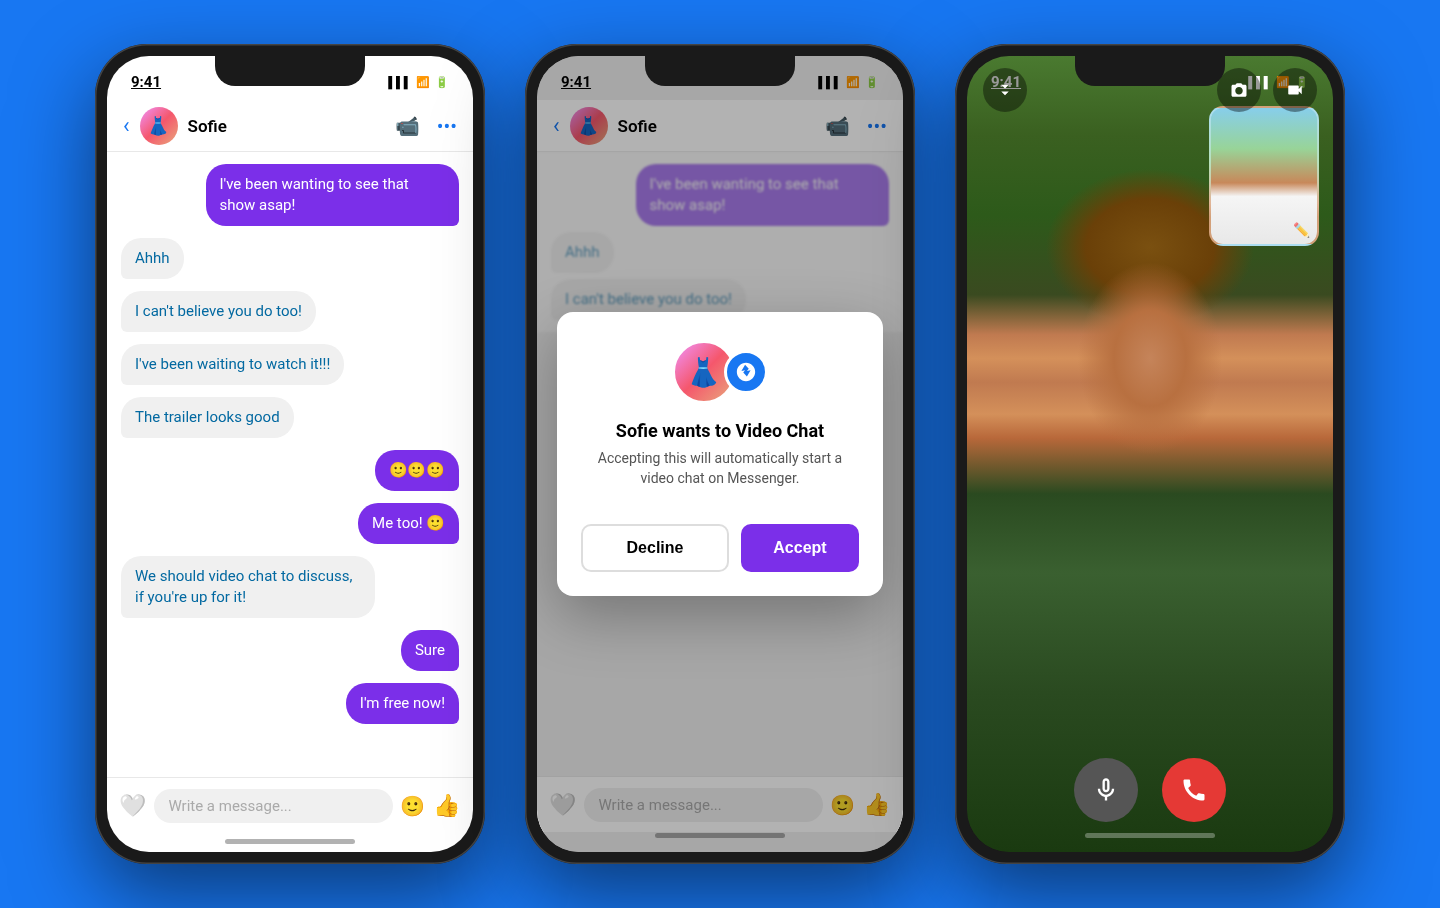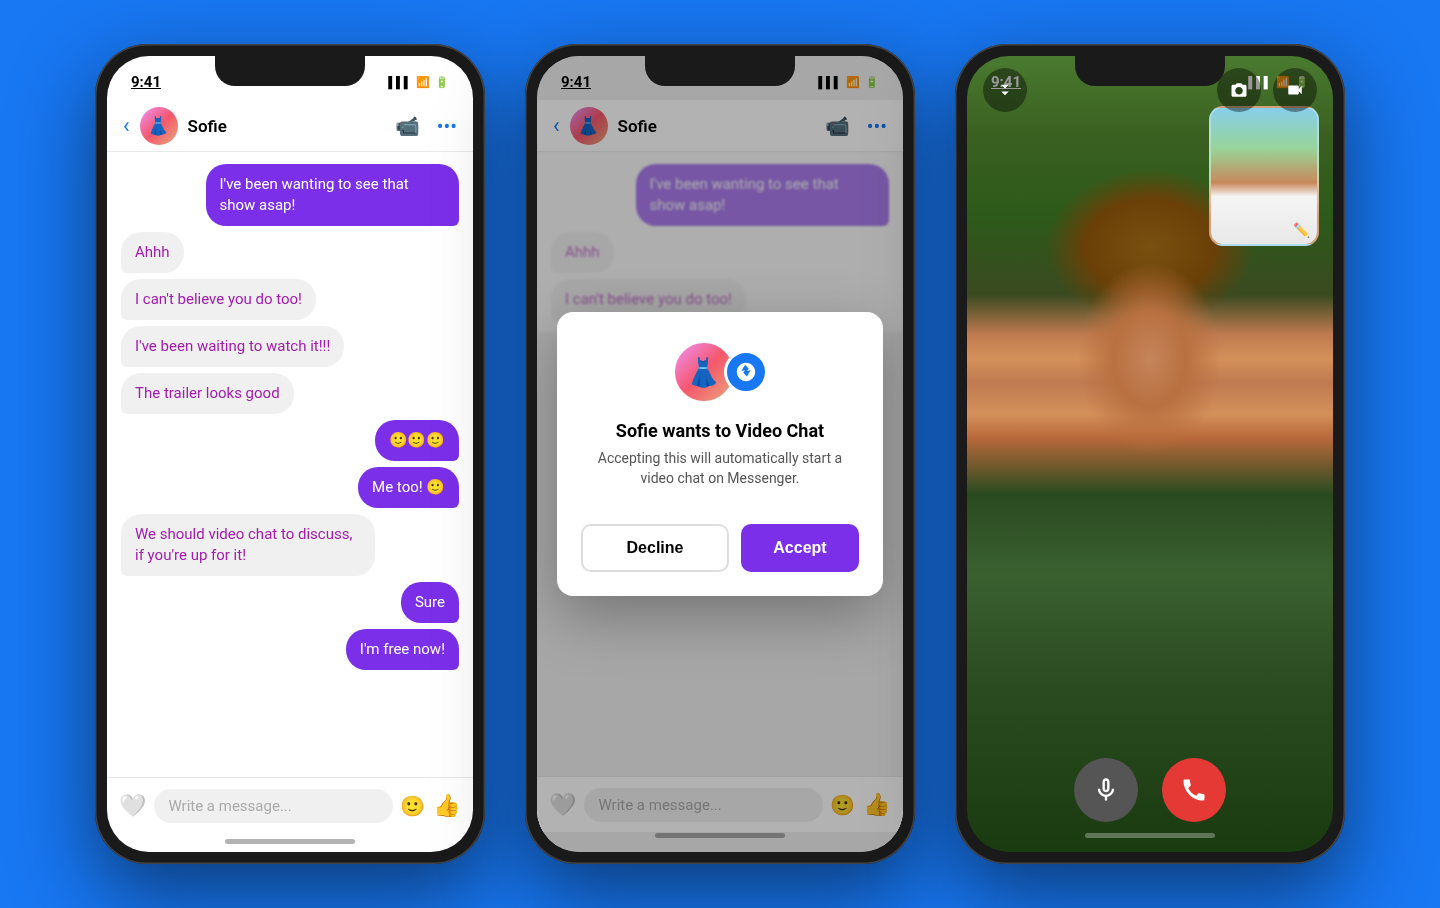--- a/index.html
+++ b/index.html
@@ -113,38 +113,38 @@
       align-items: center;
       color: #1877F2;
       font-size: 20px;
     }
 
     
     .chat-area {
       padding: 12px 14px;
       display: flex;
       flex-direction: column;
-      gap: 6px;
+      gap: 12px;
       overflow: hidden;
       flex: 1;
     }
 
     .bubble {
       max-width: 75%;
       padding: 10px 14px;
       border-radius: 20px;
       font-size: 15px;
       line-height: 1.4;
     }
 
     .bubble-incoming {
       background: #f0f0f0;
       align-self: flex-start;
       border-bottom-left-radius: 6px;
-      color: #a21caf;
+      color: #0369a1;
     }
 
     .bubble-outgoing {
       background: #7B2FE9;
       color: white;
       align-self: flex-end;
       border-bottom-right-radius: 6px;
     }
 
     

